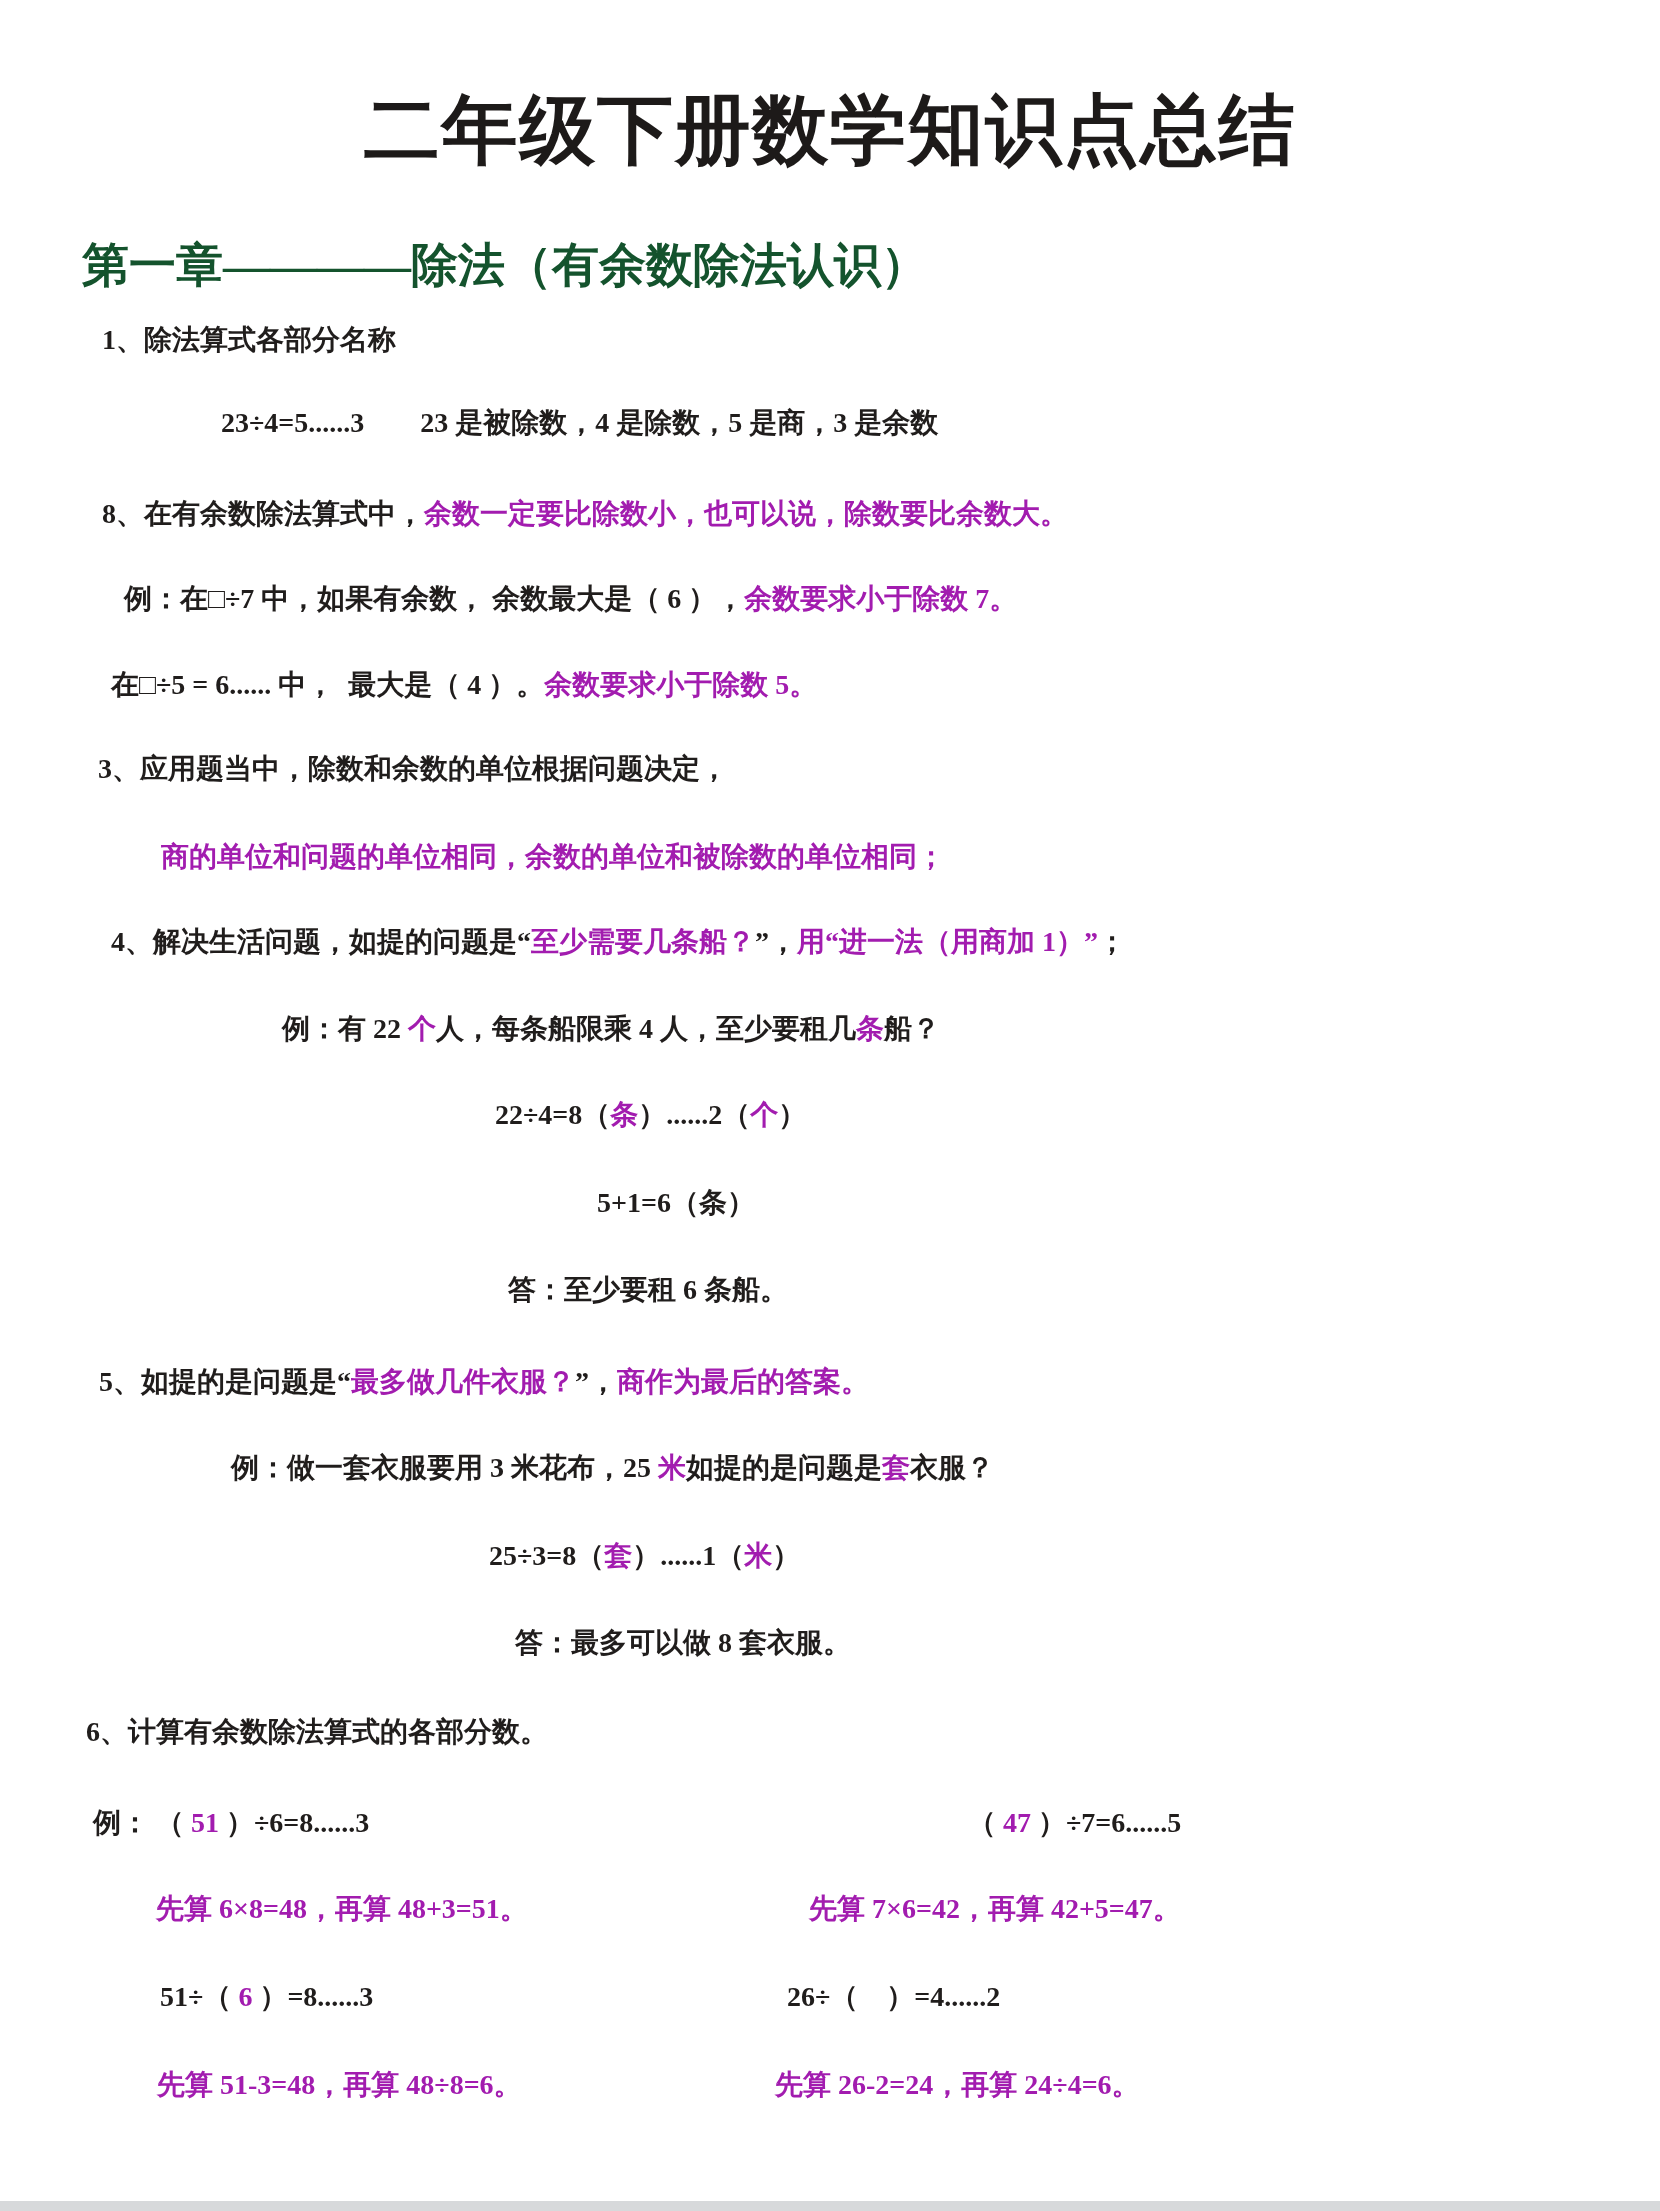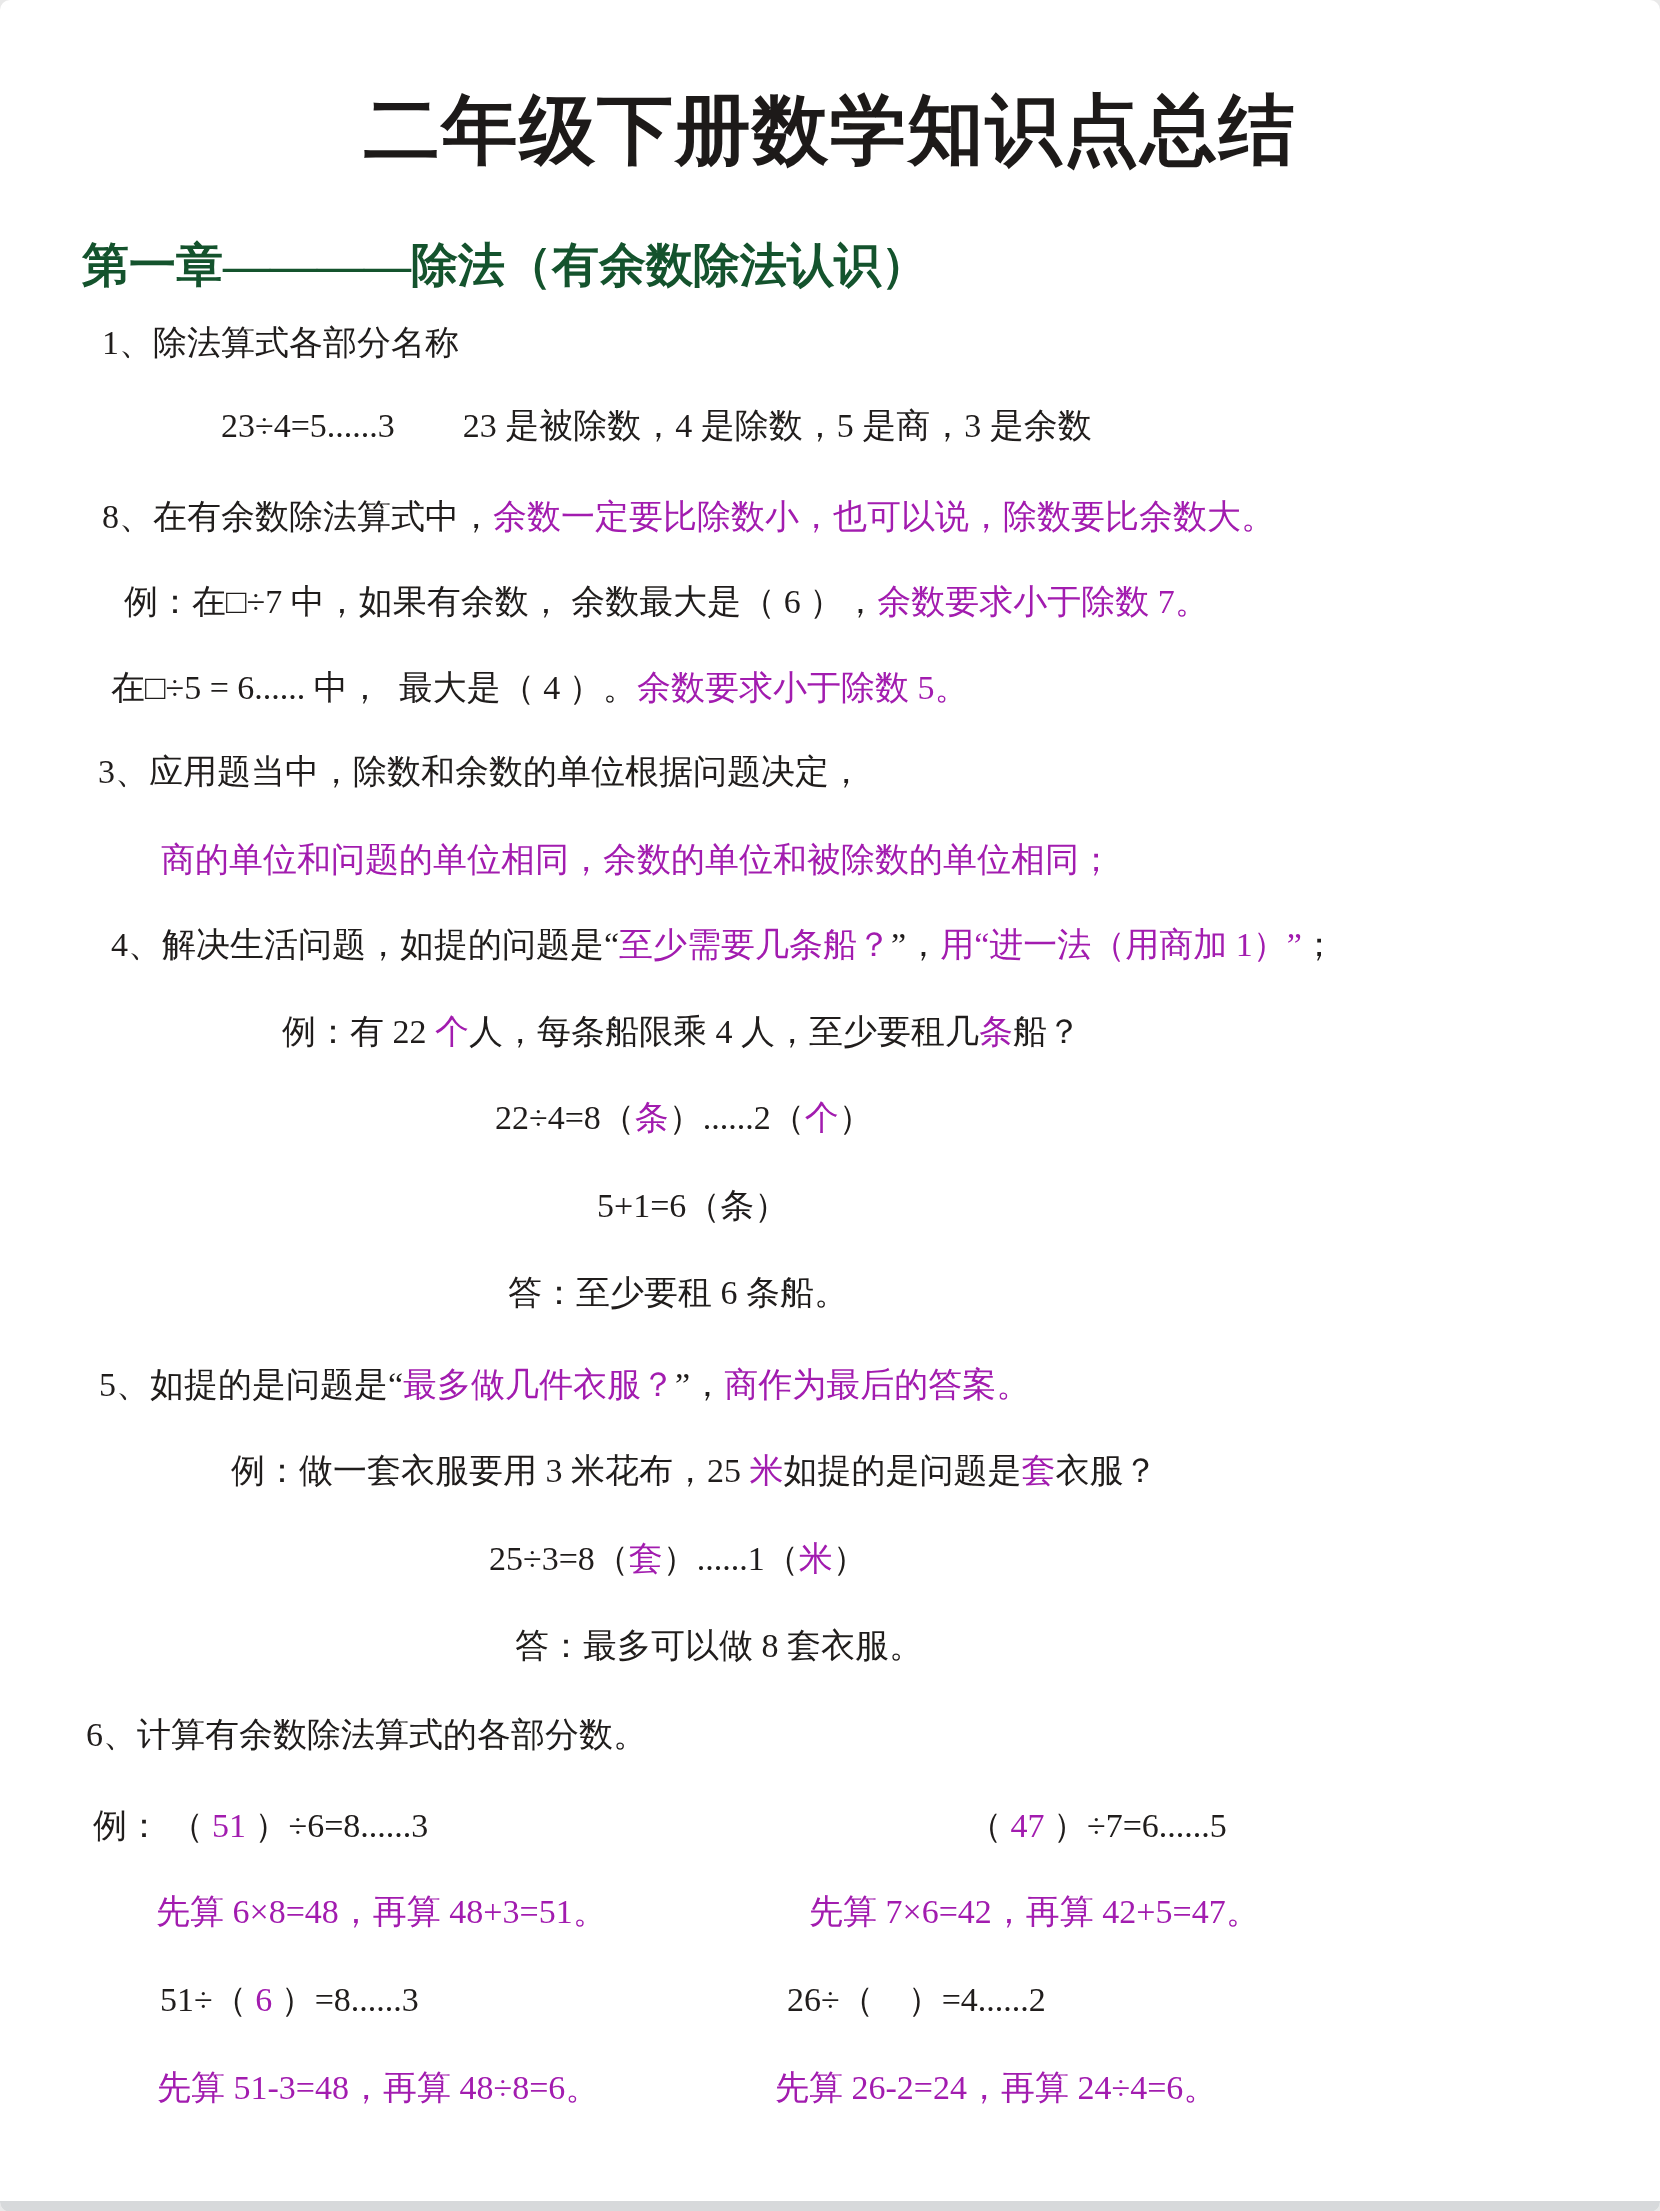--- a/index.html
+++ b/index.html
@@ -4,21 +4,20 @@
 <style>
   html,body{margin:0;padding:0;}
   body{background:#e9e9e9;}
   #page{
     position:relative;
     width:1660px;height:2212px;
     margin:0 auto;
     background:#ffffff;
     overflow:hidden;
     font-family:"Liberation Serif","DejaVu Serif",serif;
-    border-radius:10px;
   }
   .doc-title{
     position:absolute;
     left:0;top:80px;
     width:100%;
     text-align:center;
     font-size:76px;
     font-weight:900;
     letter-spacing:1.7px;
     color:#1d1a19;
@@ -27,22 +26,22 @@
   .chapter-heading{
     position:absolute;
     left:82px;top:234px;
     font-size:47px;
     font-weight:800;
     color:#14532d;
     white-space:pre;
   }
   .line{
     position:absolute;
-    font-size:34px;
-    font-weight:400;
+    font-size:28px;
+    font-weight:700;
     line-height:1.2;
     color:#201d1c;
     white-space:pre;
   }
   .seg{color:#201d1c;}
   .seg.red{color:#a21caf;}
   .footer-strip{
     position:absolute;
     left:0;bottom:0;
     width:100%;height:11.2px;

